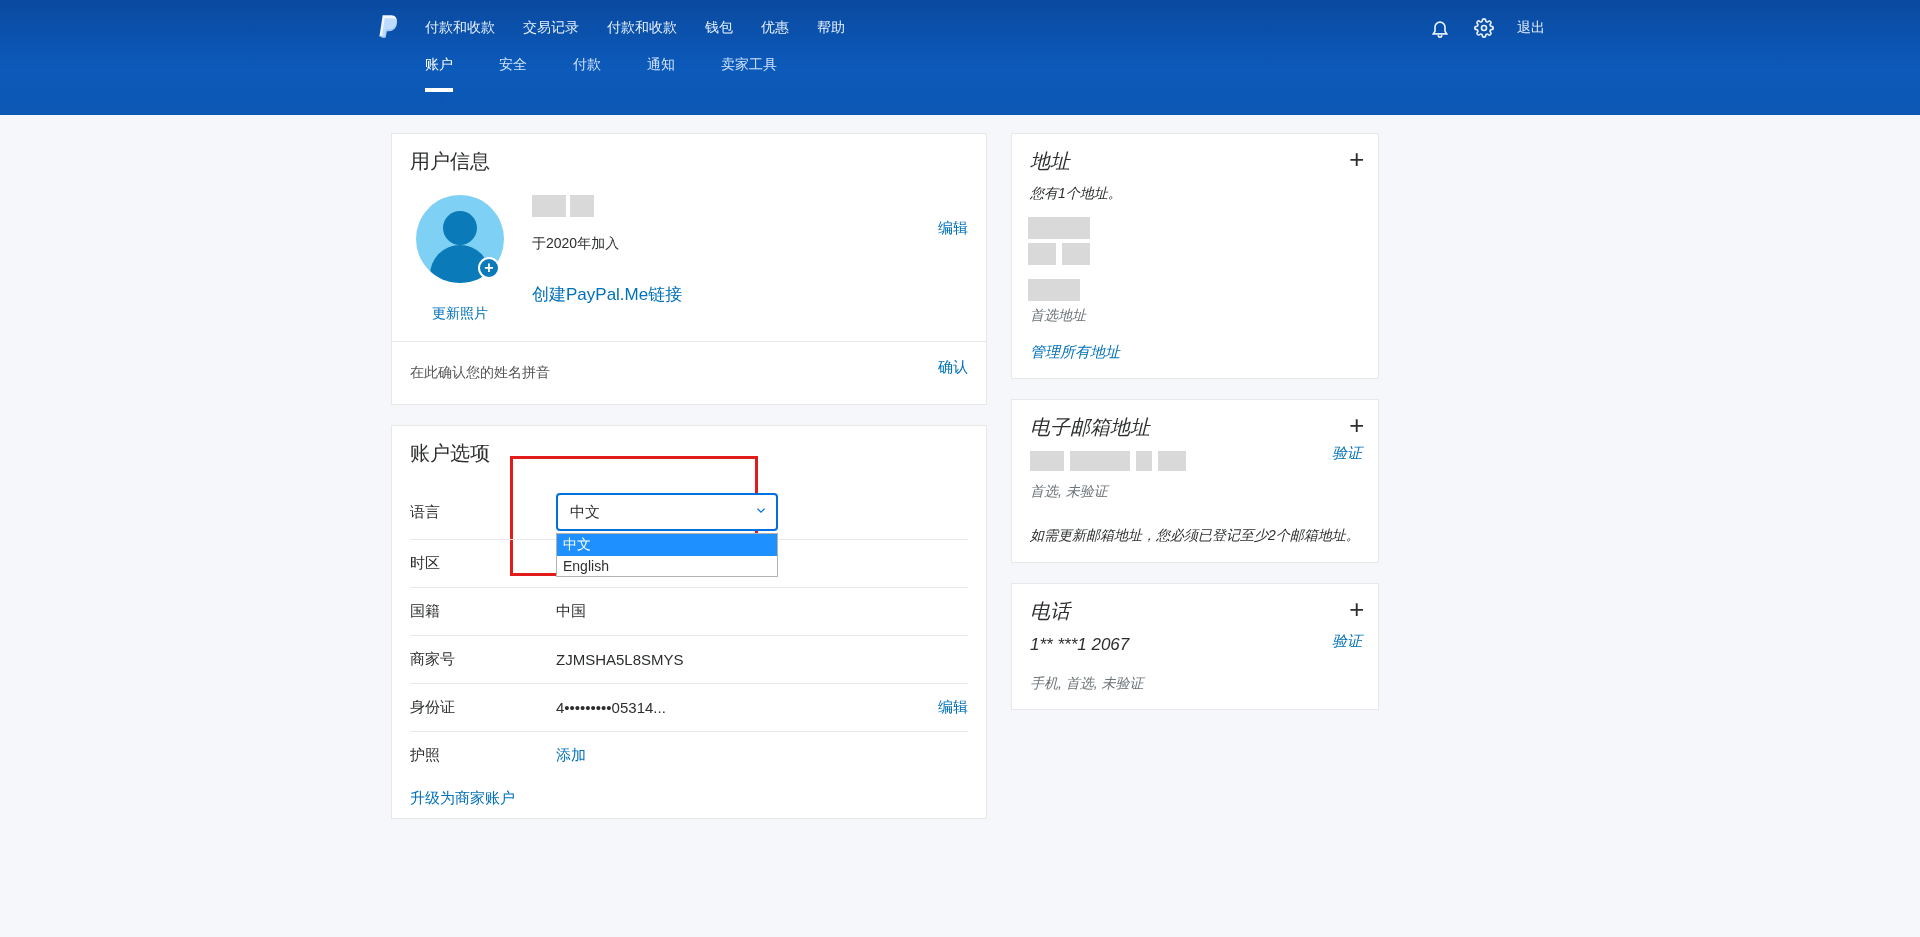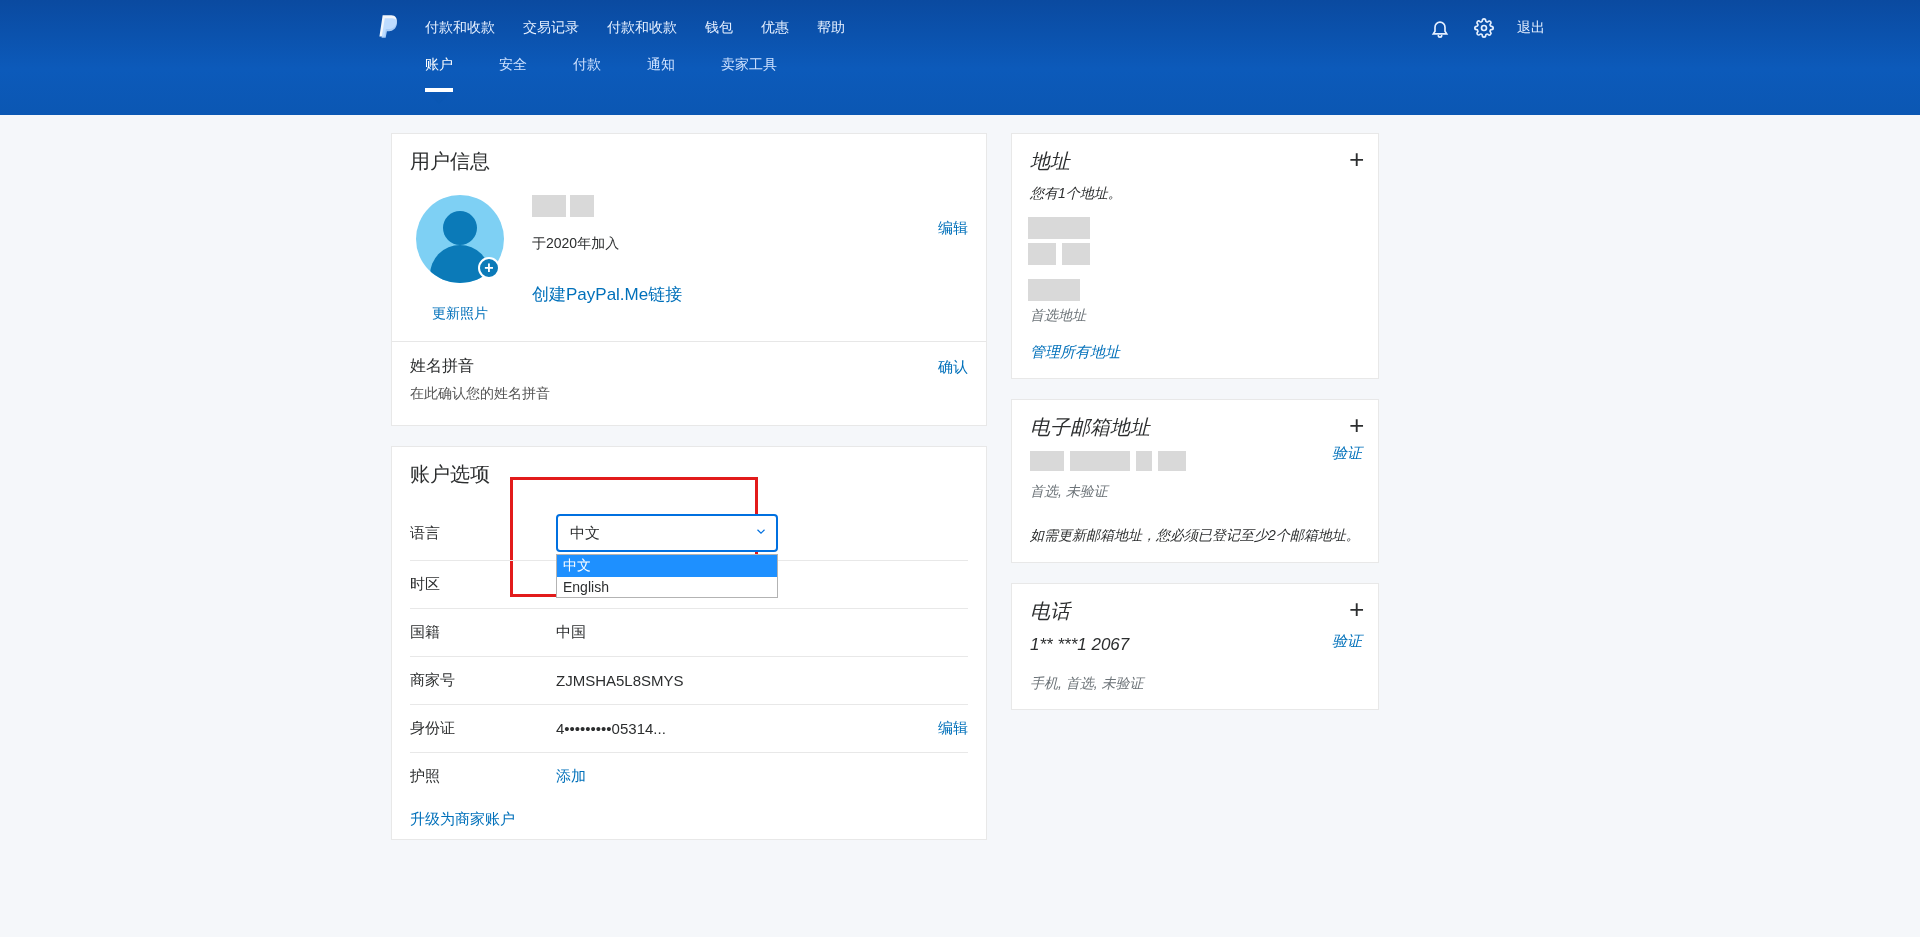--- a/index.html
+++ b/index.html
@@ -259,21 +259,20 @@
           <div class="user-name">
             <span class="censor"></span><span class="censor" style="width:24px;"></span>
           </div>
           <div class="joined">于2020年加入</div>
           <div class="paypalme">创建PayPal.Me链接</div>
         </div>
         <span class="edit-link">编辑</span>
       </div>
       <div class="divider"></div>
       <div class="pinyin-row">
-        <h3>姓名拼音</h3>
         <div class="desc">在此确认您的姓名拼音</div>
         <span class="confirm">确认</span>
       </div>
 
       <svg class="arrow-svg" style="left:120px; top:330px;" width="220" height="100">
         <defs>
             <marker id="ah" markerWidth="10" markerHeight="10" refX="8" refY="3" orient="auto">
               <path d="M0,0 L0,6 L9,3 z" fill="#e21b1b"></path>
             </marker>
           </defs>

